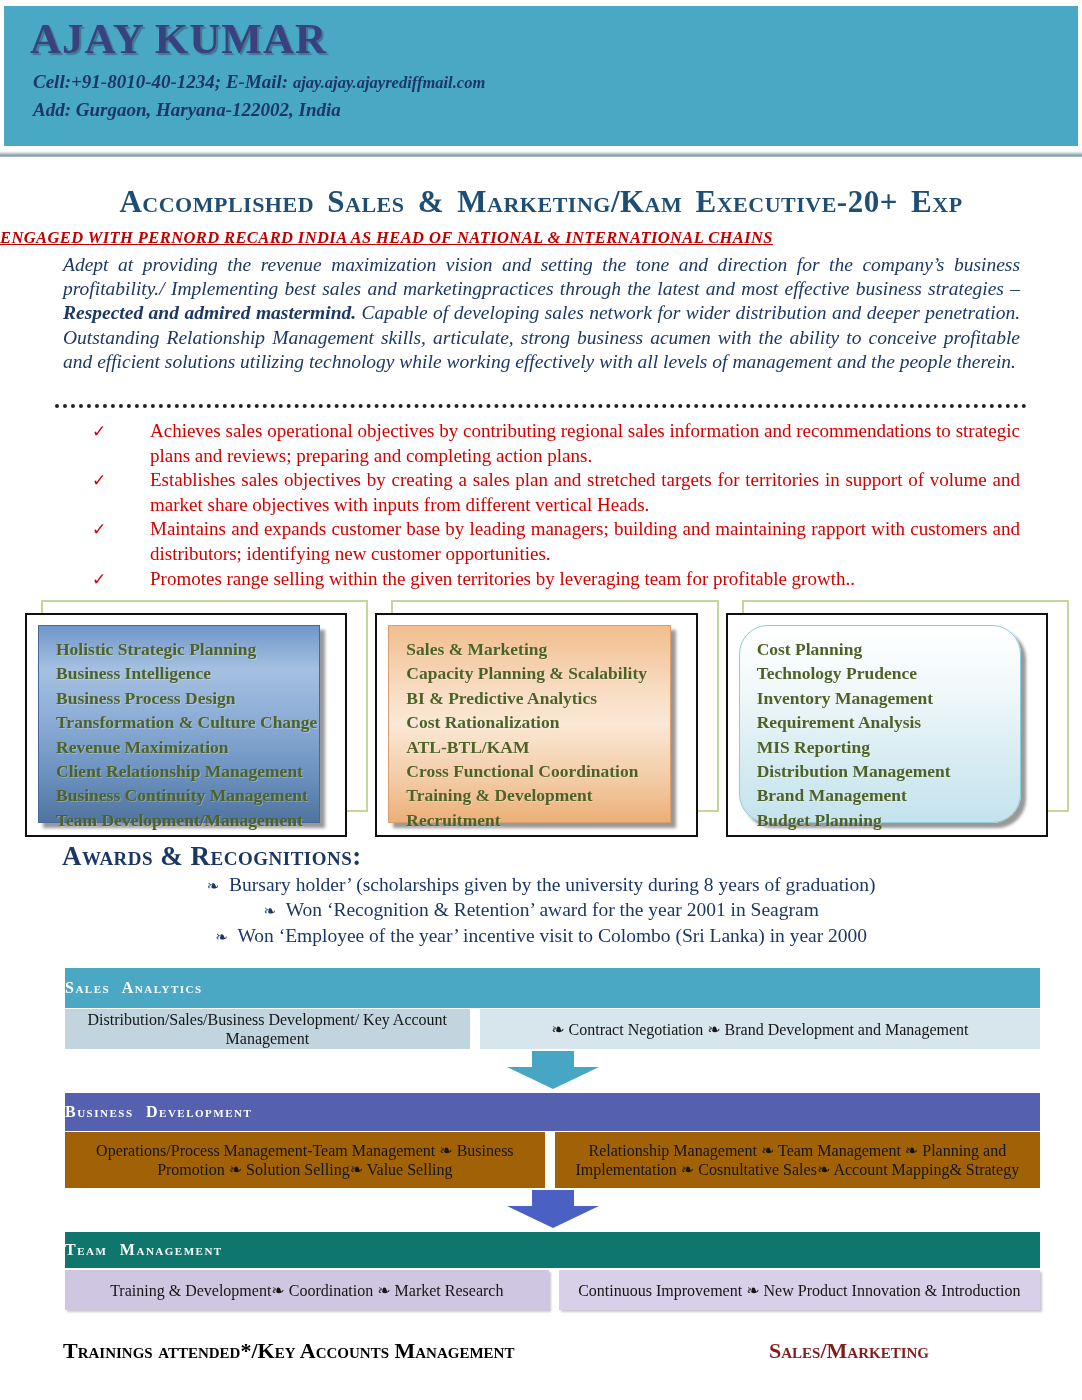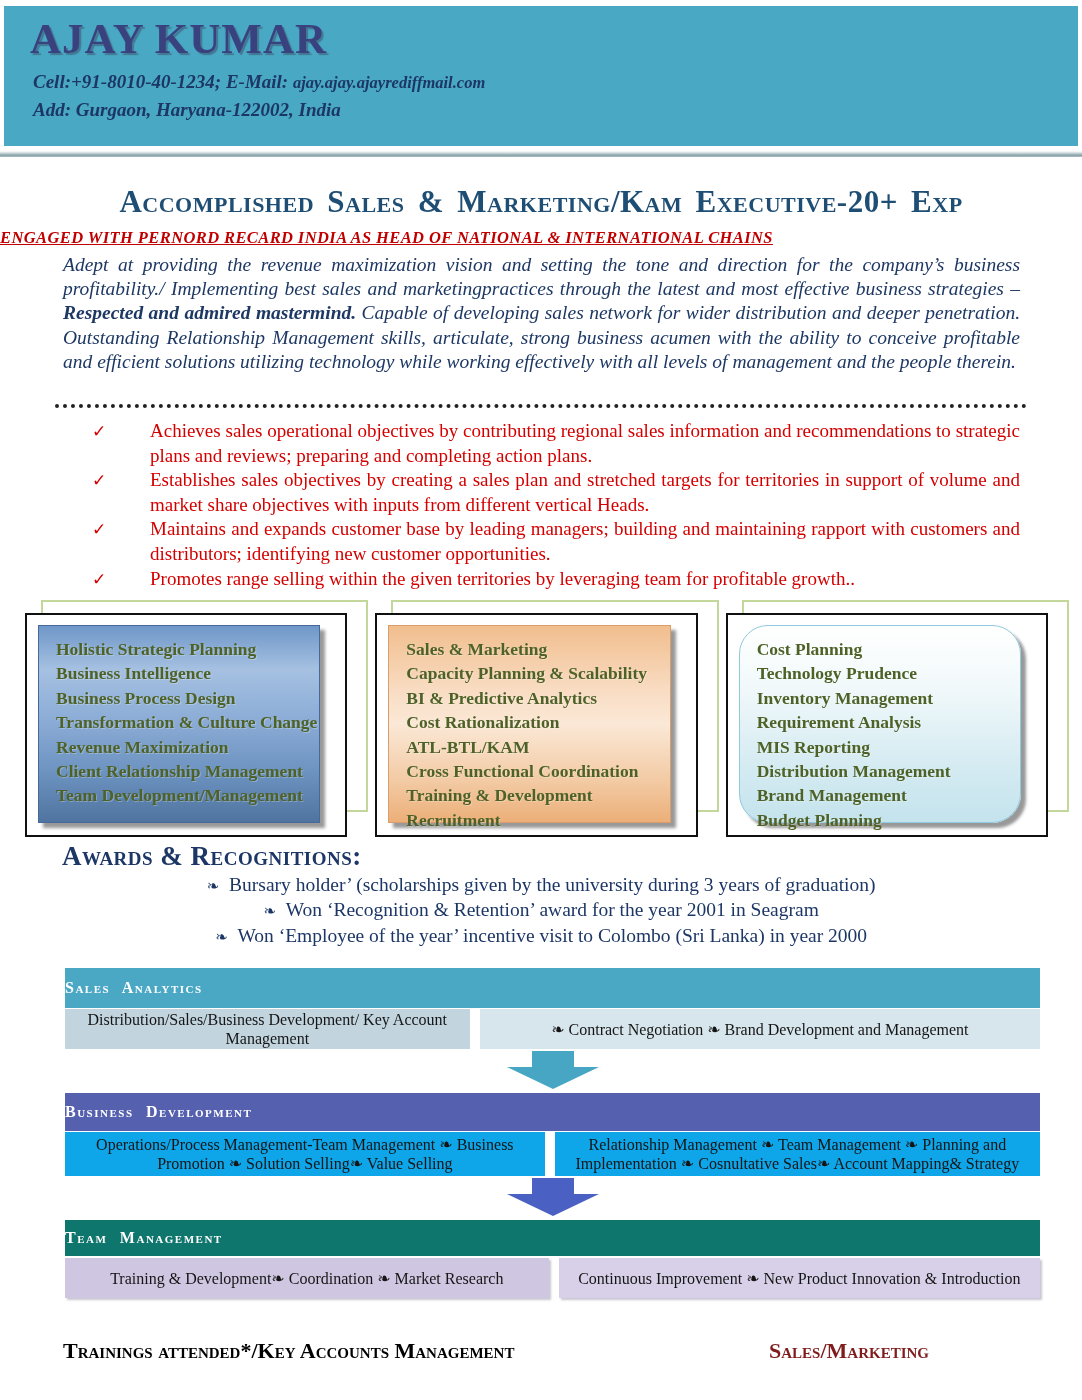--- a/index.html
+++ b/index.html
@@ -65,21 +65,21 @@
   .flow-header.sa { background:#4BA8C5; }
   .flow-header.bd { background:#5560AE; height:38px; line-height:38px; }
   .flow-header.tm { background:#0f766e; height:36px; line-height:36px; }
   .flow-cells { display:flex; gap:10px; margin-top:1px; }
   .cell { display:flex; align-items:center; justify-content:center; text-align:center;
           color:#151515; font-size:16px; line-height:19px; padding:2px 12px;
           font-family:"Liberation Serif","DejaVu Sans",serif; }
   .sa-cells .cell { height:40px; }
   .cell.sa-left  { width:41.5%; background:#C2D5DF; }
   .cell.sa-right { flex:1; background:#D7E5EC; }
-  .bd-cells .cell { height:44px; background:#0ea5e9; }
+  .bd-cells .cell { height:56px; background:#a16207; }
   .cell.bd-left  { width:49.2%; }
   .cell.bd-right { flex:1; }
   .tm-cells { margin-top:2px; }
   .tm-cells .cell { height:40px; }
   .cell.tm-left  { width:49.6%; background:#CFC6E1; box-shadow:2px 2px 2px rgba(120,110,140,.4); }
   .cell.tm-right { flex:1; background:#D7D0E8; box-shadow:2px 2px 2px rgba(120,110,140,.4); }
 
   .arrow { position:relative; width:92px; height:38px; margin:2px auto 4px auto; }
   .arrow .stem { position:absolute; top:0; left:25px; width:42px; height:16px; }
   .arrow .head { position:absolute; top:16px; left:0; width:0; height:0;
@@ -141,20 +141,21 @@
     <div class="skillbox">
       <div class="green-outline"></div>
       <div class="black-frame"></div>
       <div class="grad blue">
         <div class="skill-item">Holistic Strategic Planning</div>
         <div class="skill-item">Business Intelligence</div>
         <div class="skill-item">Business Process Design</div>
         <div class="skill-item">Transformation  &amp; Culture Change</div>
         <div class="skill-item">Revenue Maximization</div>
         <div class="skill-item">Client Relationship Management</div>
+        <div class="skill-item">Business Continuity Management</div>
         <div class="skill-item">Team Development/Management</div>
       </div>
     </div>
 
     <div class="skillbox">
       <div class="green-outline"></div>
       <div class="black-frame"></div>
       <div class="grad orange">
         <div class="skill-item">Sales &amp; Marketing</div>
         <div class="skill-item">Capacity Planning &amp; Scalability</div>
@@ -180,21 +181,21 @@
         <div class="skill-item">Brand Management</div>
         <div class="skill-item">Budget Planning</div>
       </div>
     </div>
 
   </div>
 
   <div class="awards-title">Awards &amp; Recognitions:</div>
   <div class="awards-list">
     <div class="award-item">
-      <span class="orn">❧</span><span>Bursary holder’ (scholarships given by the university during 3 years of graduation)</span>
+      <span class="orn">❧</span><span>Bursary holder’ (scholarships given by the university during 8 years of graduation)</span>
     </div>
     <div class="award-item">
       <span class="orn">❧</span><span>Won ‘Recognition &amp; Retention’ award for the year 2001 in Seagram</span>
     </div>
     <div class="award-item">
       <span class="orn">❧</span><span>Won ‘Employee of the year’ incentive visit to Colombo (Sri Lanka) in year 2000</span>
     </div>
   </div>
 
   <div class="flow">

